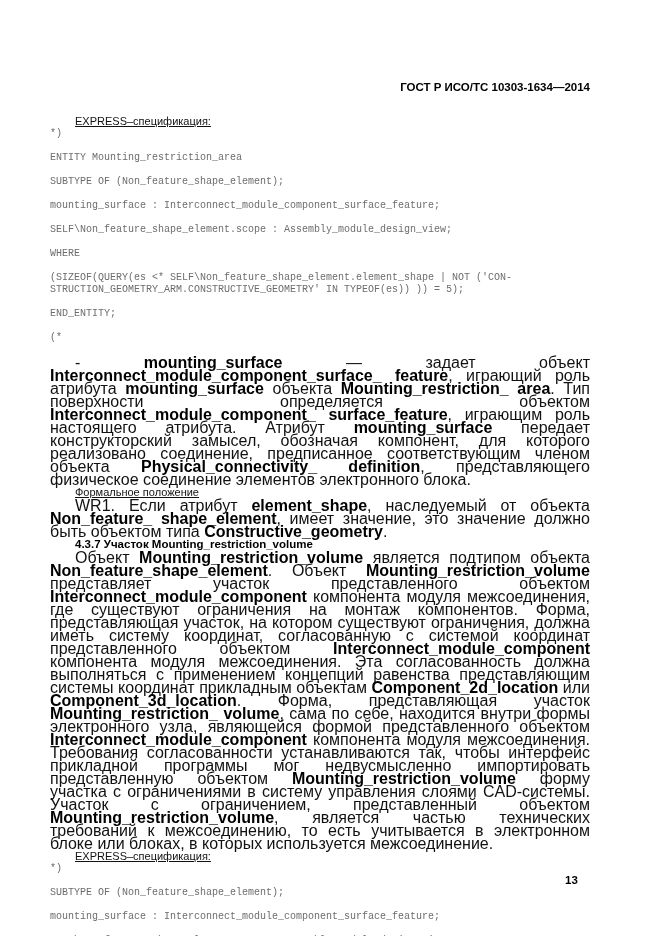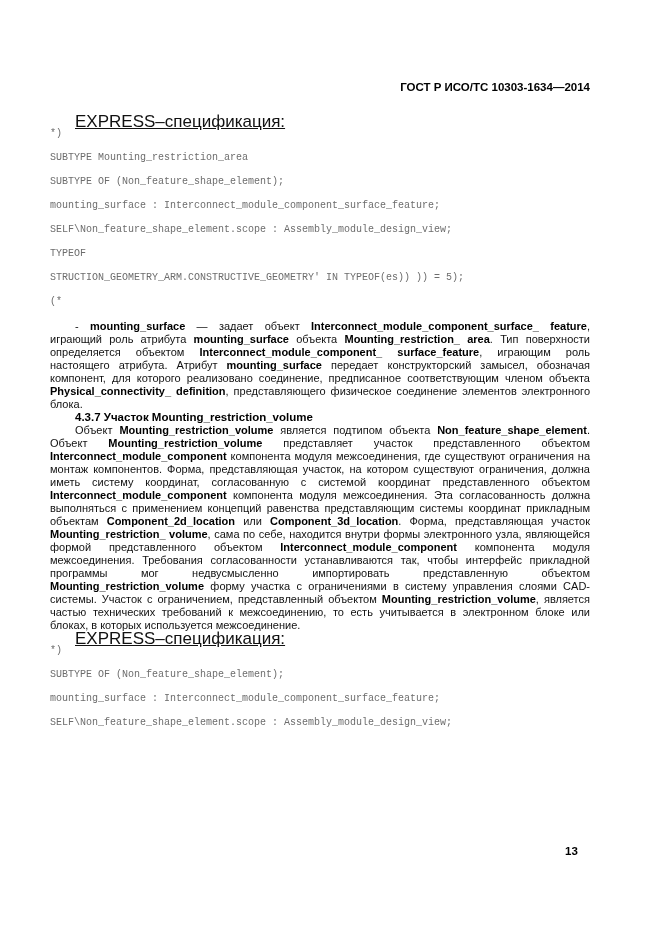--- a/index.html
+++ b/index.html
@@ -21,52 +21,52 @@
   }
   .doc-header {
     text-align: right;
     font-weight: bold;
     font-size: 11.5px;
     line-height: 13px;
     color: #000;
     margin-bottom: 21px;
   }
   .u-heading {
-    font-size: 17px;
+    font-size: 11px;
     line-height: 13px;
     text-indent: 25px;
   }
   .u-heading .u { text-decoration: underline; }
   .sub-heading {
     font-weight: bold;
     font-size: 11.5px;
     line-height: 13px;
     text-indent: 25px;
     color: #000;
   }
   .para {
-    font-size: 11px;
+    font-size: 16px;
     line-height: 13px;
     text-align: justify;
     text-indent: 25px;
   }
   .para b { color: #000; }
   .code {
     font-family: "Liberation Mono", "DejaVu Sans Mono", monospace;
     font-size: 10px;
     line-height: 12px;
     color: #6d6d6d;
     margin-bottom: 12px;
   }
   .code .stmt { margin-bottom: 12px; }
   .code .stmt:last-child { margin-bottom: 0; }
   .code .code-line { white-space: pre; }
   .page-number {
     position: absolute;
-    top: 845px;
+    top: 874px;
     left: 565px;
     font-weight: bold;
     font-size: 11.5px;
     color: #000;
   }
 </style>
 </head>
 <body>
 
 <div class="page">
@@ -76,46 +76,54 @@
 
     <div class="u-heading">
       <span class="u">EXPRESS–спецификация:</span>
     </div>
 
     <div class="code">
         <div class="stmt">
           <div class="code-line">*)</div>
         </div>
         <div class="stmt">
-          <div class="code-line">SUBTYPE Mounting_restriction_area</div>
+          <div class="code-line">ENTITY Mounting_restriction_area</div>
         </div>
         <div class="stmt">
           <div class="code-line">SUBTYPE OF (Non_feature_shape_element);</div>
         </div>
         <div class="stmt">
           <div class="code-line">mounting_surface : Interconnect_module_component_surface_feature;</div>
         </div>
         <div class="stmt">
           <div class="code-line">SELF\Non_feature_shape_element.scope : Assembly_module_design_view;</div>
         </div>
         <div class="stmt">
-          <div class="code-line">TYPEOF</div>
+          <div class="code-line">WHERE</div>
         </div>
         <div class="stmt">
+          <div class="code-line">(SIZEOF(QUERY(es &lt;* SELF\Non_feature_shape_element.element_shape | NOT ('CON-</div>
           <div class="code-line">STRUCTION_GEOMETRY_ARM.CONSTRUCTIVE_GEOMETRY' IN TYPEOF(es)) )) = 5);</div>
+        </div>
+        <div class="stmt">
+          <div class="code-line">END_ENTITY;</div>
         </div>
         <div class="stmt">
           <div class="code-line">(*</div>
         </div>
       </div>
 
 
     <div class="para"><span>- </span><b>mounting_surface</b><span> — задает объект </span><b>Interconnect_module_component_surface_ feature</b><span>, играющий роль атрибута </span><b>mounting_surface</b><span> объекта </span><b>Mounting_restriction_ area</b><span>. Тип поверхности определяется объектом </span><b>Interconnect_module_component_ surface_feature</b><span>, играющим роль настоящего атрибута. Атрибут </span><b>mounting_surface</b><span> передает конструкторский замысел, обозначая компонент, для которого реализовано соединение, предписанное соответствующим членом объекта </span><b>Physical_connectivity_ definition</b><span>, представляющего физическое соединение элементов электронного блока.</span></div>
 
+    <div class="u-heading">
+      <span class="u">Формальное положение</span>
+    </div>
 
+    <div class="para"><span>WR1. Если атрибут </span><b>element_shape</b><span>, наследуемый от объекта </span><b>Non_feature_ shape_element</b><span>, имеет значение, это значение должно быть объектом типа </span><b>Constructive_geometry</b><span>.</span></div>
 
     <div class="sub-heading">4.3.7 Участок Mounting_restriction_volume</div>
 
     <div class="para"><span>Объект </span><b>Mounting_restriction_volume</b><span> является подтипом объекта </span><b>Non_feature_shape_element</b><span>. Объект </span><b>Mounting_restriction_volume</b><span> представляет участок представленного объектом </span><b>Interconnect_module_component</b><span> компонента модуля межсоединения, где существуют ограничения на монтаж компонентов. Форма, представляющая участок, на котором существуют ограничения, должна иметь систему координат, согласованную с системой координат представленного объектом </span><b>Interconnect_module_component</b><span> компонента модуля межсоединения. Эта согласованность должна выполняться с применением концепций равенства представляющим системы координат прикладным объектам </span><b>Component_2d_location</b><span> или </span><b>Component_3d_location</b><span>. Форма, представляющая участок </span><b>Mounting_restriction_ volume</b><span>, сама по себе, находится внутри формы электронного узла, являющейся формой представленного объектом </span><b>Interconnect_module_component</b><span> компонента модуля межсоединения. Требования согласованности устанавливаются так, чтобы интерфейс прикладной программы мог недвусмысленно импортировать представленную объектом </span><b>Mounting_restriction_volume</b><span> форму участка с ограничениями в систему управления слоями CAD-системы. Участок с ограничением, представленный объектом </span><b>Mounting_restriction_volume</b><span>, является частью технических требований к межсоединению, то есть учитывается в электронном блоке или блоках, в которых используется межсоединение.</span></div>
 
     <div class="u-heading">
       <span class="u">EXPRESS–спецификация:</span>
     </div>
 
     <div class="code">

